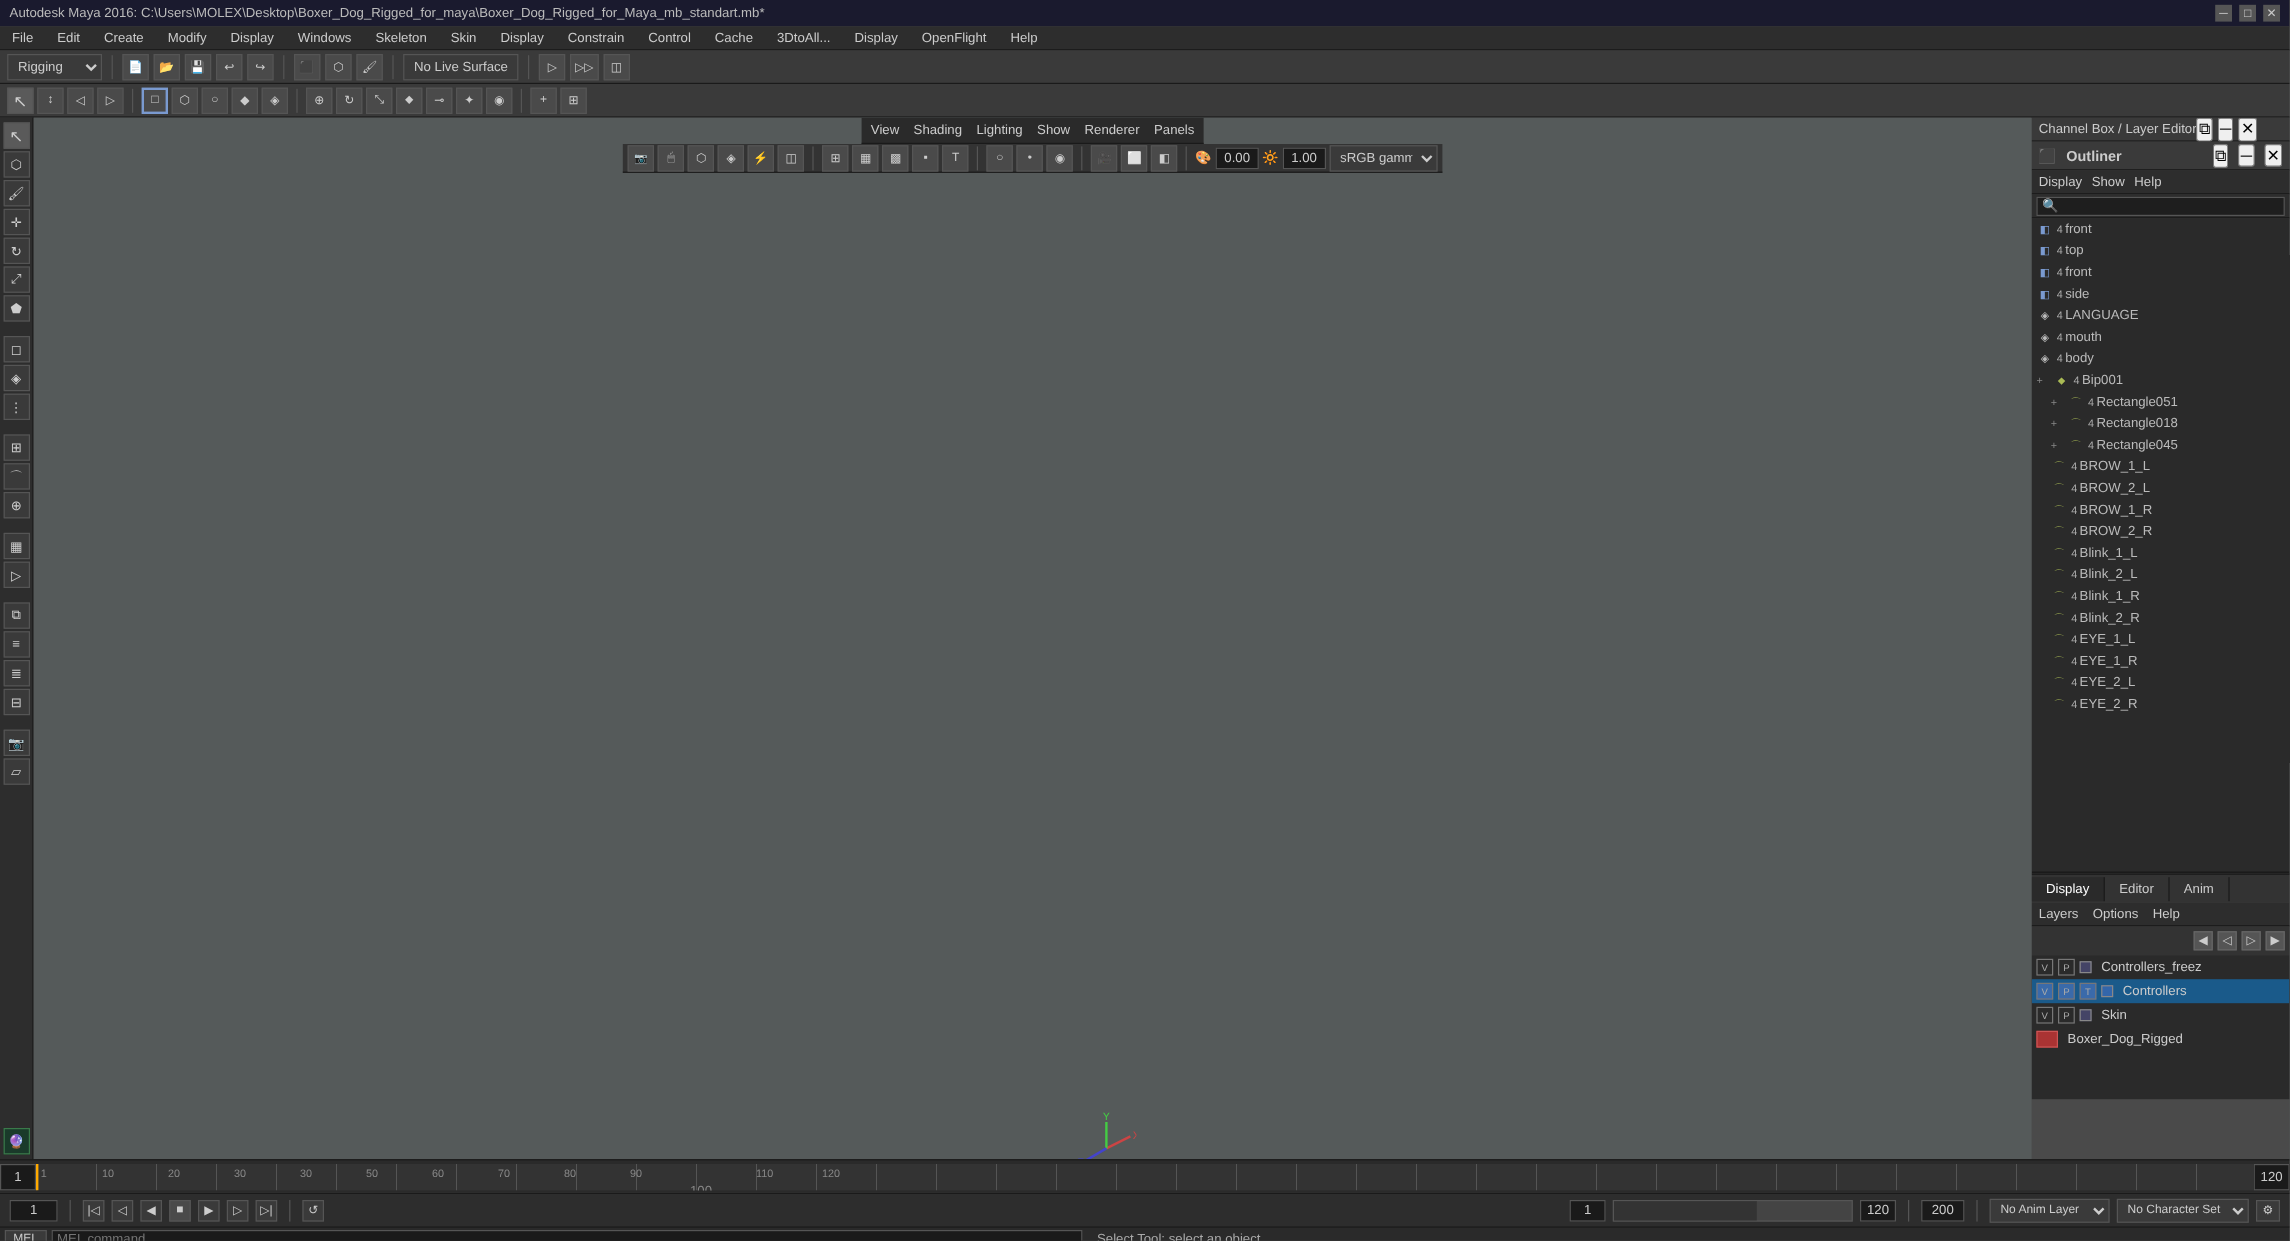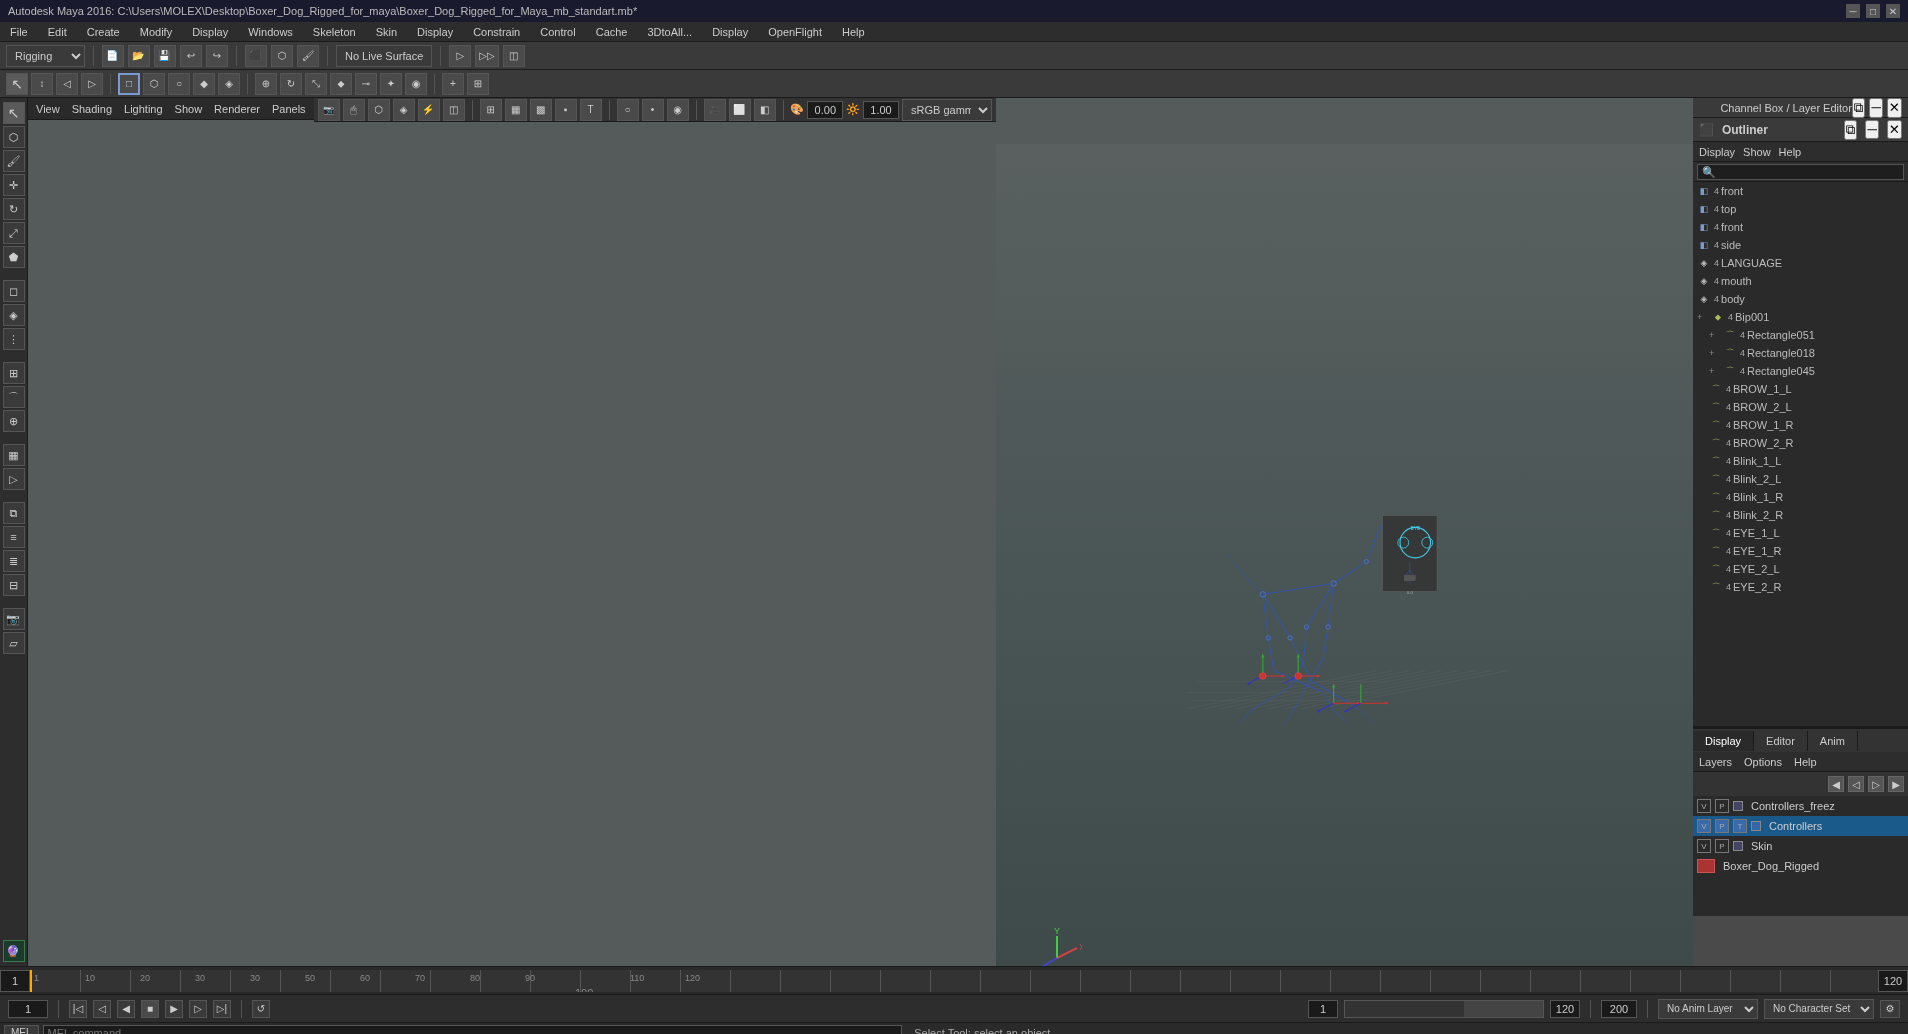--- a/index.html
+++ b/index.html
@@ -158,21 +158,21 @@
     .mel-btn { padding: 1px 6px; background: #3a3a3a; border: 1px solid #555; color: #ccc; font-size: 10px; cursor: pointer; height: 16px; display: flex; align-items: center; }
     .mel-input { flex: 1; height: 16px; background: #1a1a1a; border: 1px solid #555; color: #ccc; font-size: 11px; padding: 0 4px; }
 
     #right-panel-wrapper {
       width: 215px; display: flex; flex-direction: column; height: 100%;
     }
     #outliner-section { flex: 1; display: flex; flex-direction: column; min-height: 0; }
     #layer-section { display: flex; flex-direction: column; height: 240px; border-top: 2px solid #1a1a1a; }
 
     .channel-box-title {
-      height: 20px; background: #3a3a3a; display: flex; align-items: center; justify-content: flex-end;
+      height: 20px; background: #3a3a3a; display: flex; align-items: center; justify-content: flex-start;
       padding: 0 6px; font-size: 11px; color: #ccc; border-bottom: 1px solid #1a1a1a;
     }
   </style>
 </head>
 <body>
 
 <div id="title-bar">
   <span>Autodesk Maya 2016: C:\Users\MOLEX\Desktop\Boxer_Dog_Rigged_for_maya\Boxer_Dog_Rigged_for_Maya_mb_standart.mb*</span>
   <div class="win-controls">
     <button class="win-btn">─</button>
@@ -274,21 +274,21 @@
     <div class="lp-btn">≡</div>
     <div class="lp-btn">≣</div>
     <div class="lp-btn">⊟</div>
     <div style="height:8px;"></div>
     <div class="lp-btn">📷</div>
     <div class="lp-btn">▱</div>
     <div style="flex:1;"></div>
     <div class="lp-btn" style="background:#1a3a2a; border-color:#3a7a4a;">🔮</div>
   </div>
 
-  <div id="viewport-area" style="position:relative; flex:1; display:flex; overflow:hidden;">
+  <div id="viewport-area" style="position:relative; flex:1; display:flex; flex-direction:column; overflow:hidden;align-items:center;">
     <div id="viewport-menu">
       <span>View</span>
       <span>Shading</span>
       <span>Lighting</span>
       <span>Show</span>
       <span>Renderer</span>
       <span>Panels</span>
     </div>
     <div id="viewport-toolbar">
       <button class="tb-btn" style="font-size:9px;">📷</button>

